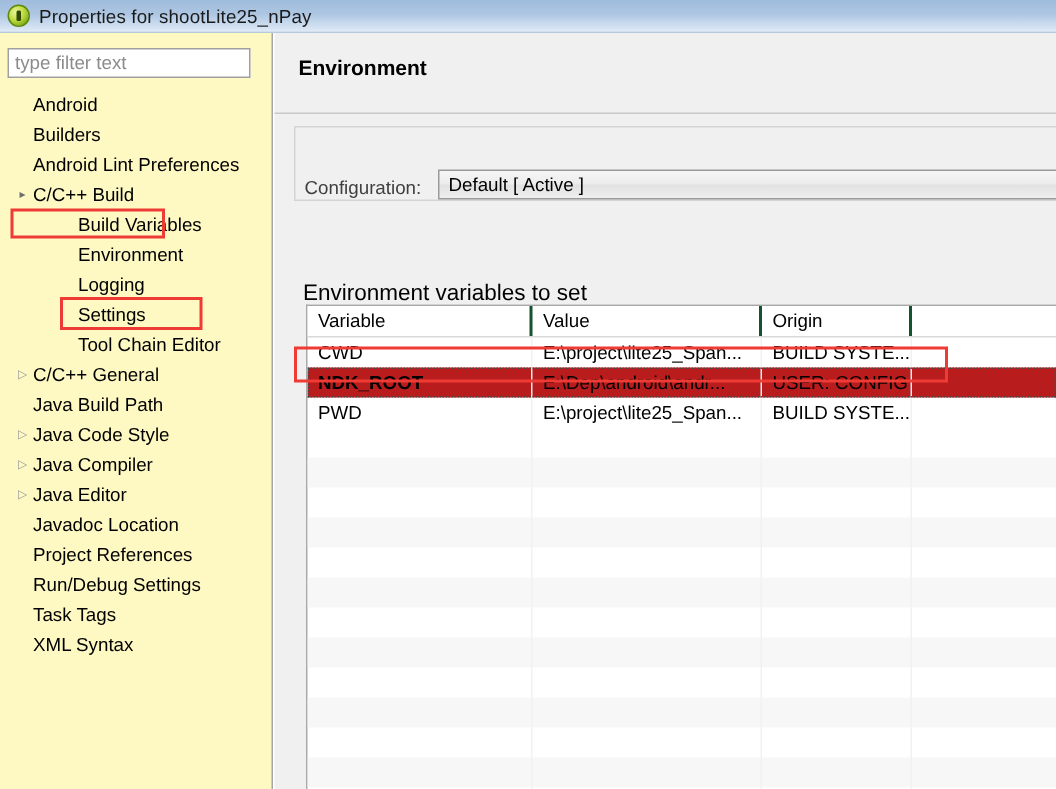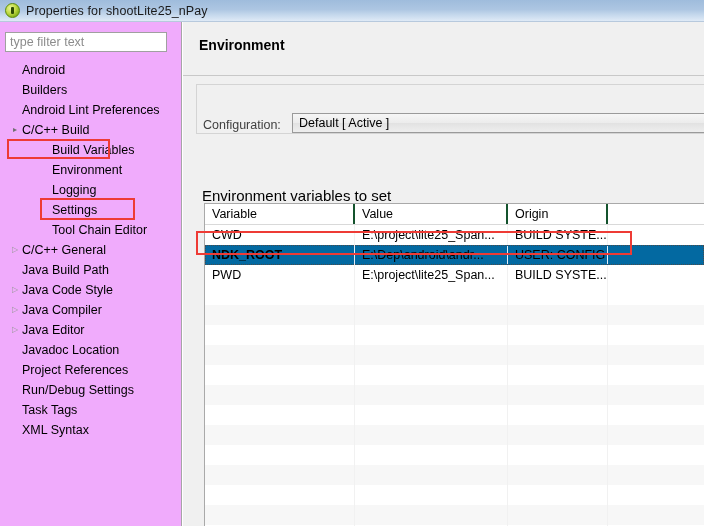--- a/index.html
+++ b/index.html
@@ -52,21 +52,21 @@
     color: #1a1a1a;
     white-space: nowrap;
     letter-spacing: .1px;
   }
 
   
   #left-pane {
     position: absolute;
     left: 0; top: 22px;
     width: 182px; height: 504px;
-    background: #f0abfc;
+    background: #fef9c3;
     border-right: 1px solid #a6a6a6;
     box-sizing: border-box;
   }
   #filter-input {
     position: absolute;
     left: 5px; top: 10px;
     width: 162px; height: 20px;
     box-sizing: border-box;
     border: 1px solid #a0a0a0;
     background: #ffffff;
@@ -215,21 +215,21 @@
     font-size: 12.5px;
     line-height: 20px;
     padding-left: 7px;
     color: #000;
     border-right: 1px solid #f1f1f1;
     box-sizing: border-box;
     overflow: hidden;
     white-space: nowrap;
   }
   .trow.alt { background: #f7f7f7; }
-  .trow.selected { background: #0369a1; }
+  .trow.selected { background: #b91c1c; }
   .trow.selected .td { font-weight: bold; border-right: 1px solid #e4ecf6;}
   .trow.selected { outline: 1px dotted #4a4a4a; outline-offset: -1px; }
   .trow.selected .td:nth-child(1),
   .trow.selected .td:nth-child(2),
   .trow.selected .td:nth-child(3) { font-weight: bold; }
   .trow.selected .td:nth-child(2),
   .trow.selected .td:nth-child(3) { font-weight: normal; }
 
   .c1 { width: 150px; }
   .c2 { width: 153px; }

